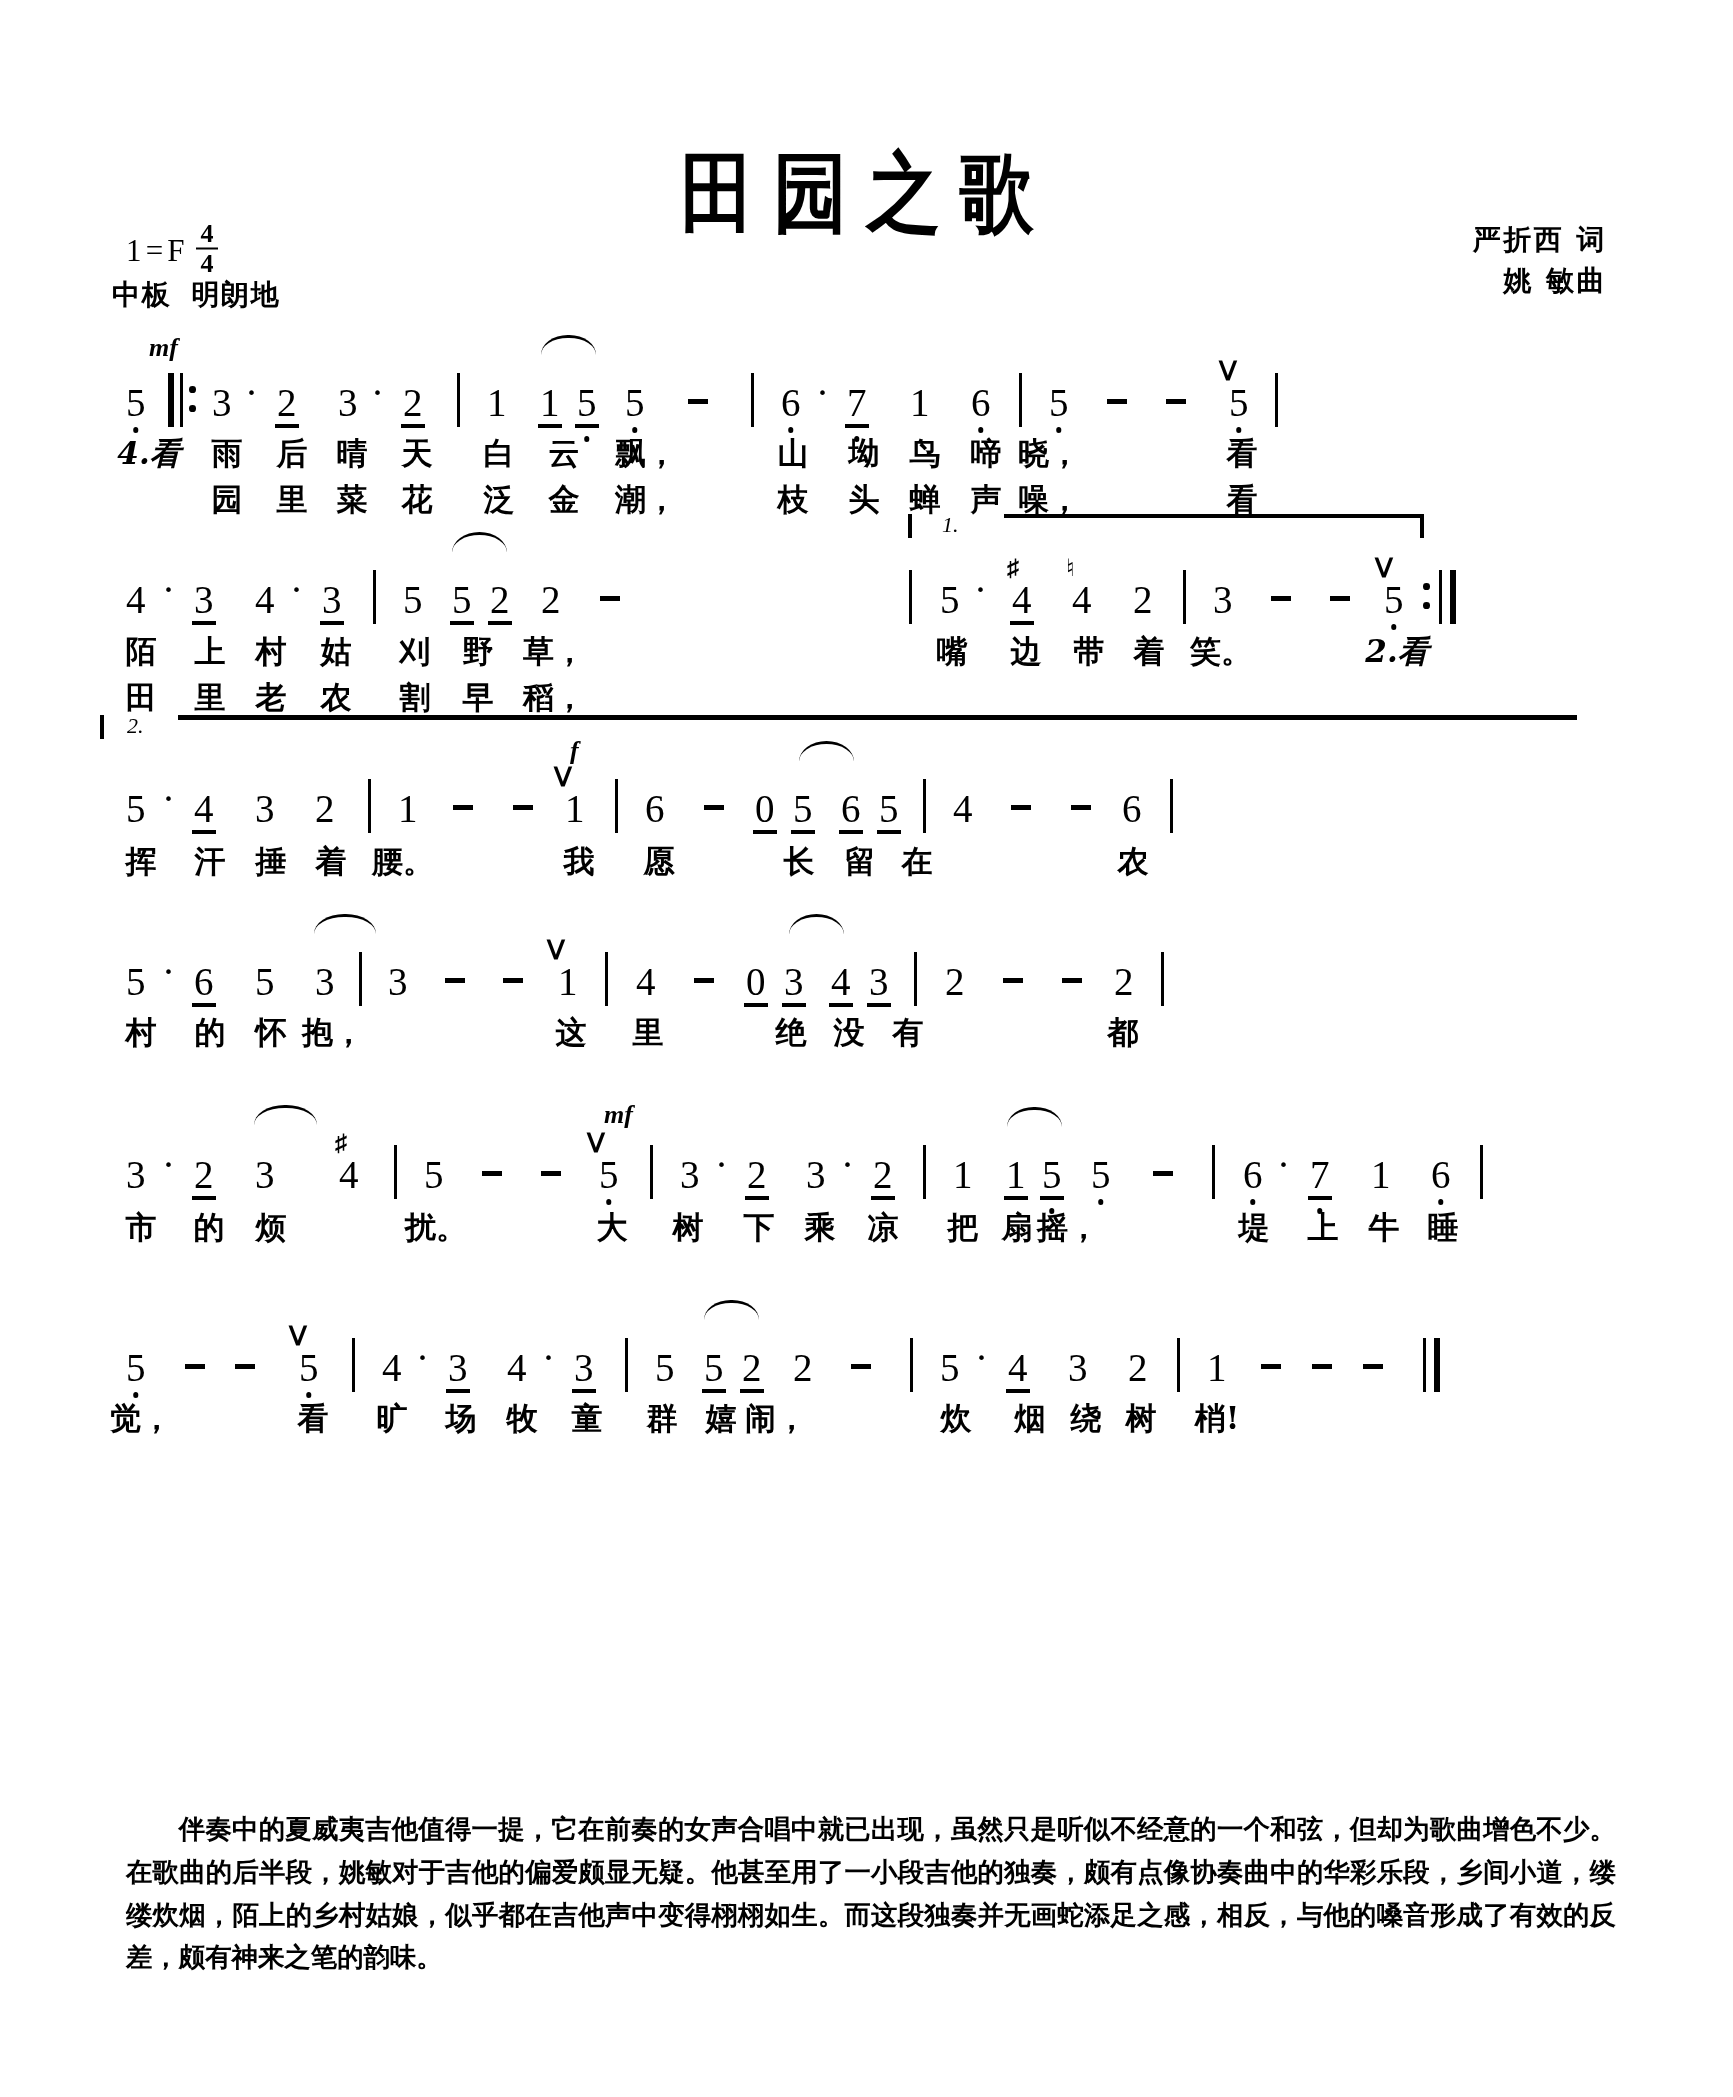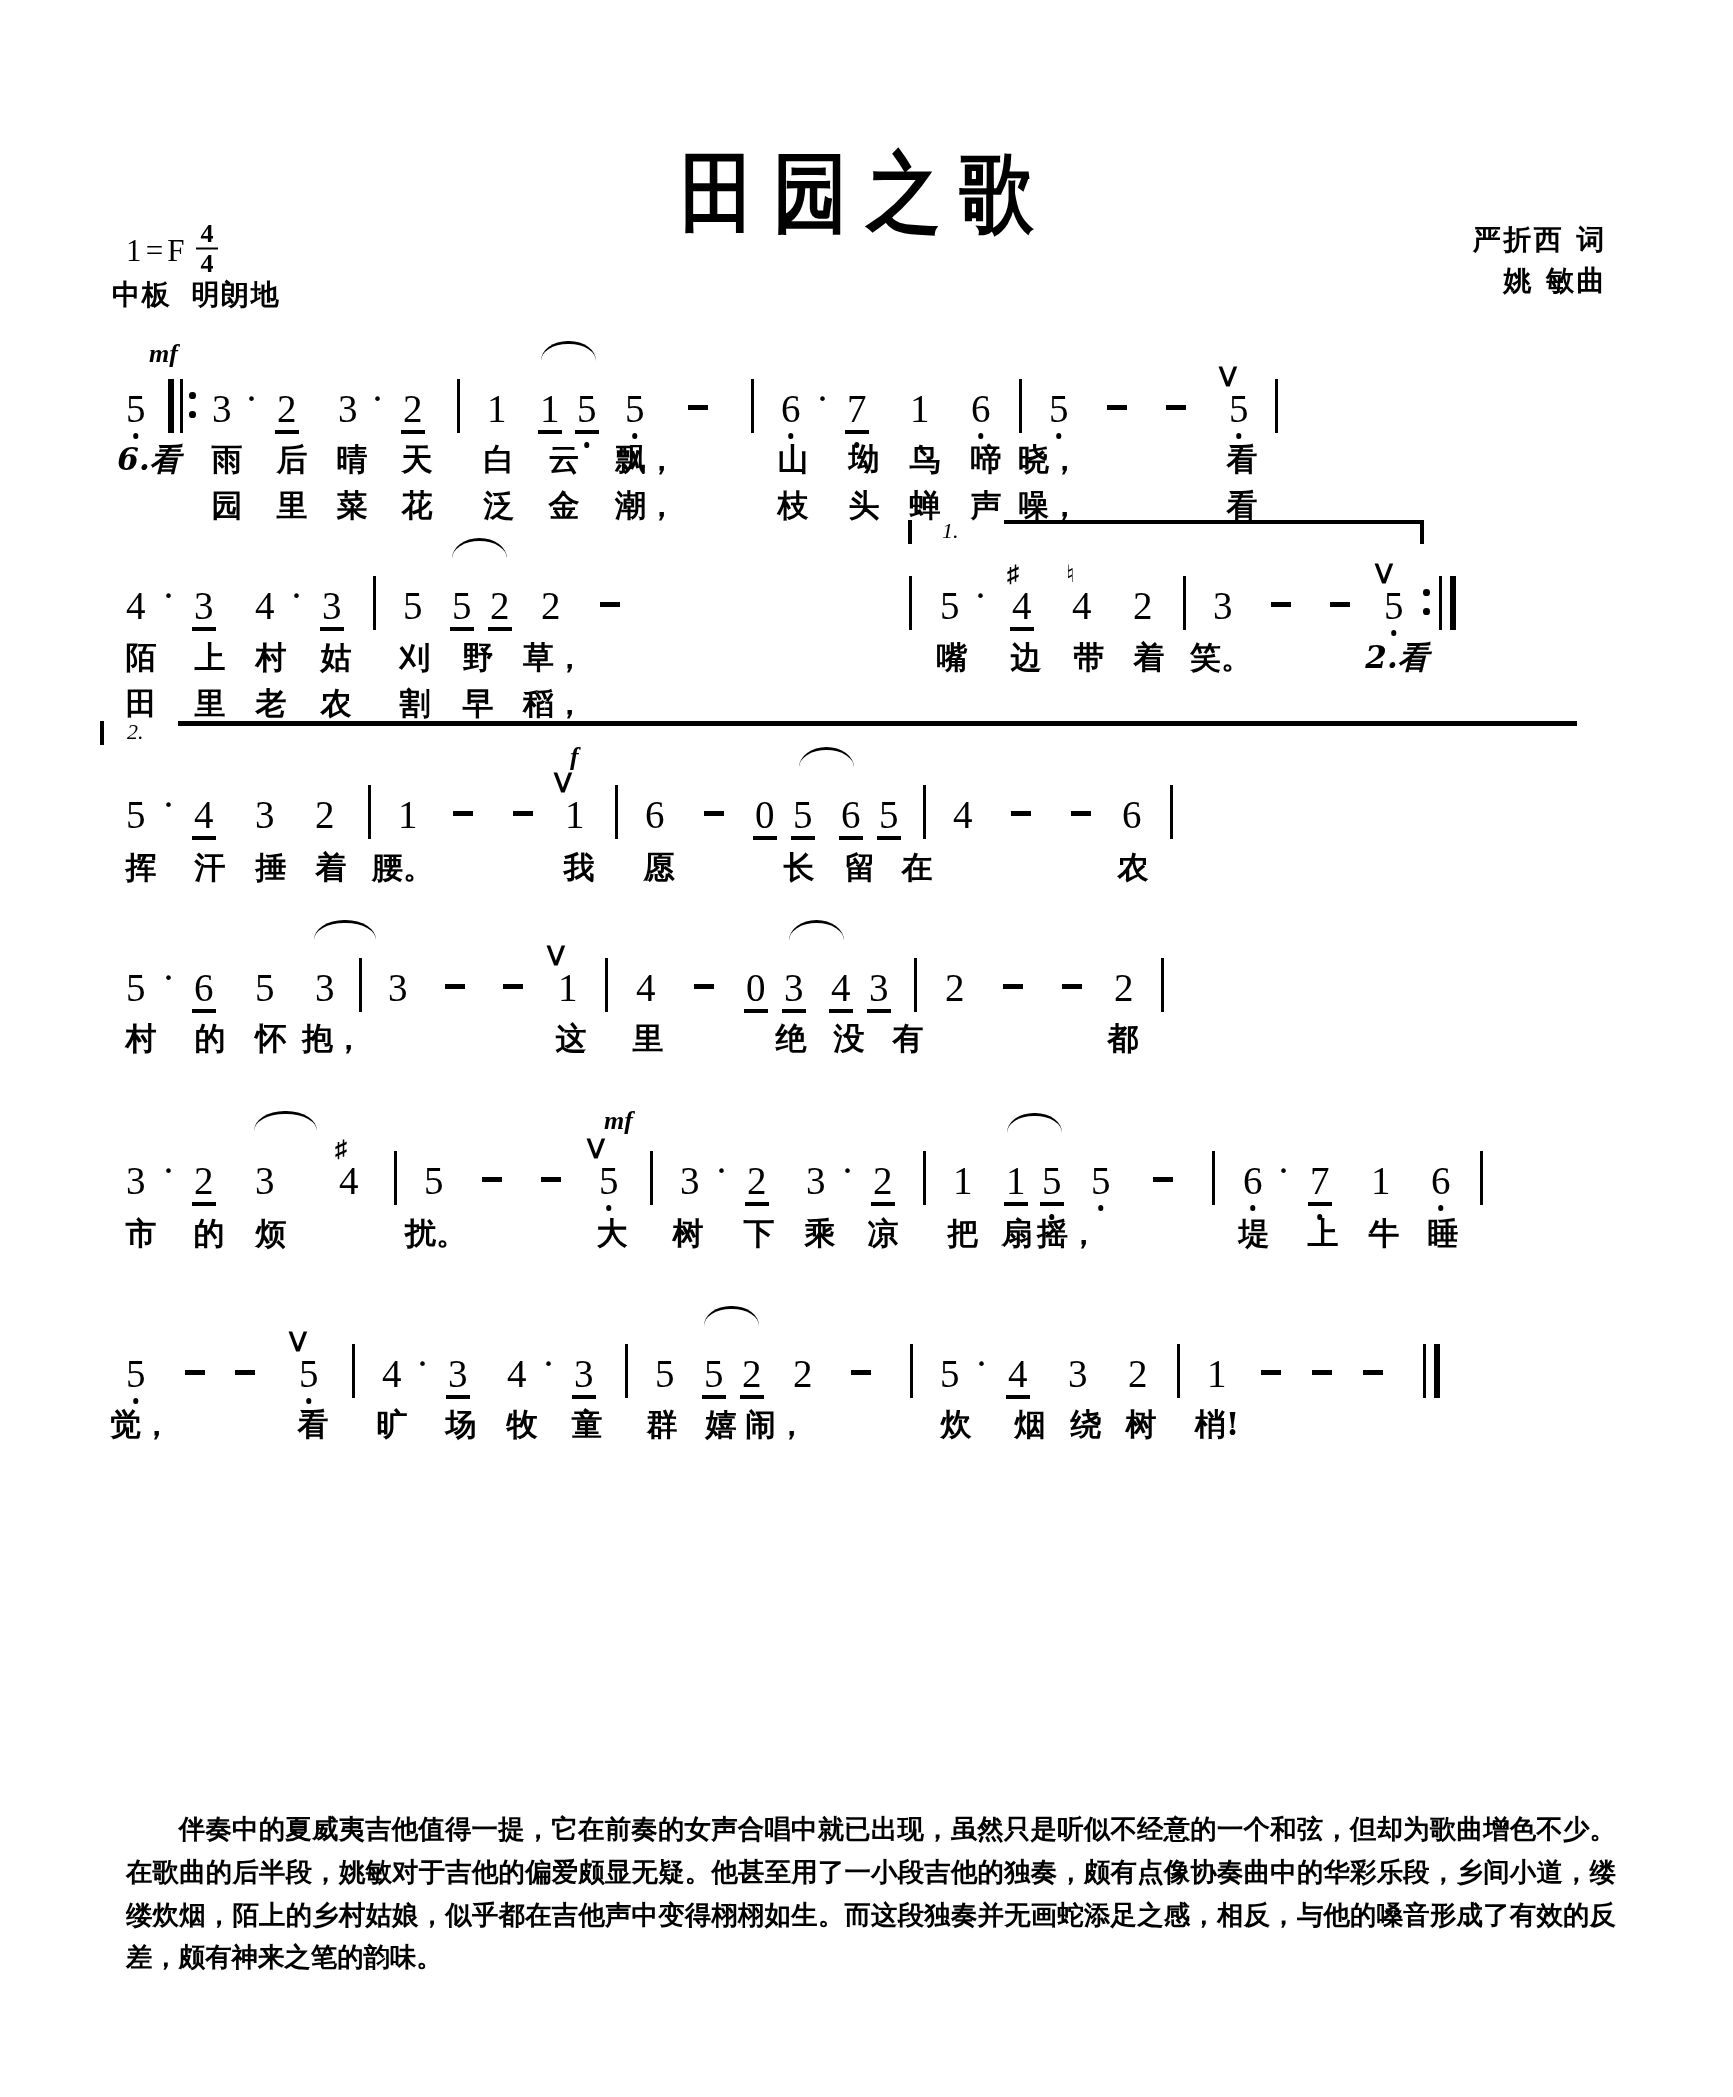--- a/index.html
+++ b/index.html
@@ -33,21 +33,21 @@
   .timesig .num{display:block;}
   .timesig .bar{width:22.7px;height:2.5px;background:#000;margin:2.1px 0;}
   .tempo{position:absolute;left:112px;top:57px;font-size:28px;font-weight:700;
          letter-spacing:1.7px;font-family:"DejaVu Serif",serif;}
   .tempo .sp{display:inline-block;width:20px;}
   .credits{position:absolute;right:126px;top:0;text-align:right;
            font-size:28px;font-weight:700;line-height:1.48;letter-spacing:2.5px;
            font-family:"DejaVu Serif",serif;}
 
   
-  .score{position:relative;margin-top:21px;}
+  .score{position:relative;margin-top:15px;}
   .sysrow{position:relative;height:126px;}
   .sysrow.tall{height:138px;}
 
   .notes{position:absolute;left:0;top:0;width:100%;height:63px;}
   .note{
     position:absolute;bottom:0;font-size:39px;line-height:1;
     font-family:"Liberation Serif",serif;font-weight:400;
     white-space:nowrap;
   }
   
@@ -167,21 +167,21 @@
 
         <span class="note" style="left:1049px">5<i class="odl"></i></span>
         <span class="dash" style="left:1107px"></span>
         <span class="dash" style="left:1166px"></span>
         <span class="vmark" style="left:1219px;bottom:37px">ᐯ</span>
         <span class="note" style="left:1229px">5<i class="odl"></i></span>
         <span class="bl" style="left:1275px"></span>
       </div>
 
       <div class="lyr" style="top:103px">
-        <span class="ital" style="left:149px">6.看</span>
+        <span class="ital" style="left:149px">4.看</span>
         <span style="left:227px">雨</span>
         <span style="left:292px">后</span>
         <span style="left:352px">晴</span>
         <span style="left:417px">天</span>
         <span style="left:499px">白</span>
         <span style="left:564px">云</span>
         <span style="left:646px">飘，</span>
         <span style="left:793px">山</span>
         <span style="left:864px">坳</span>
         <span style="left:925px">鸟</span>

